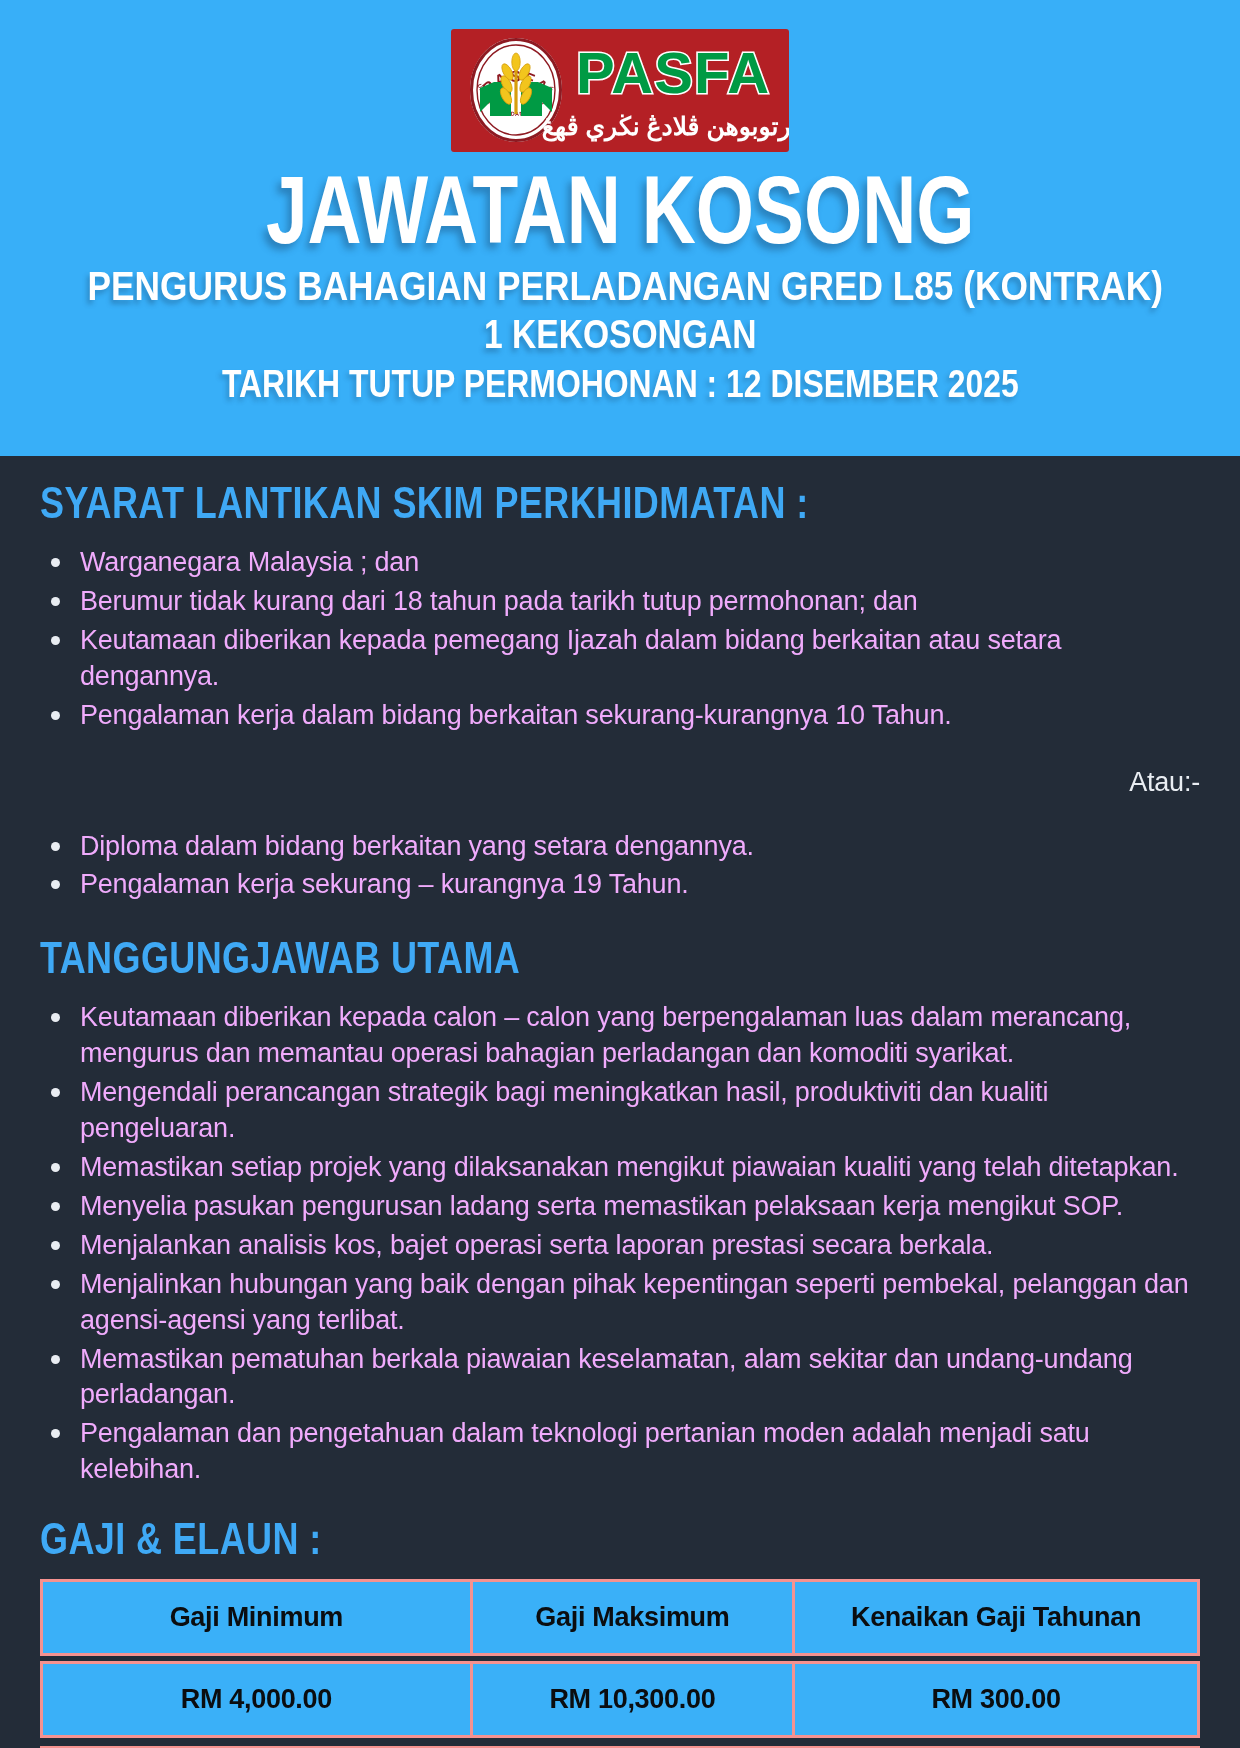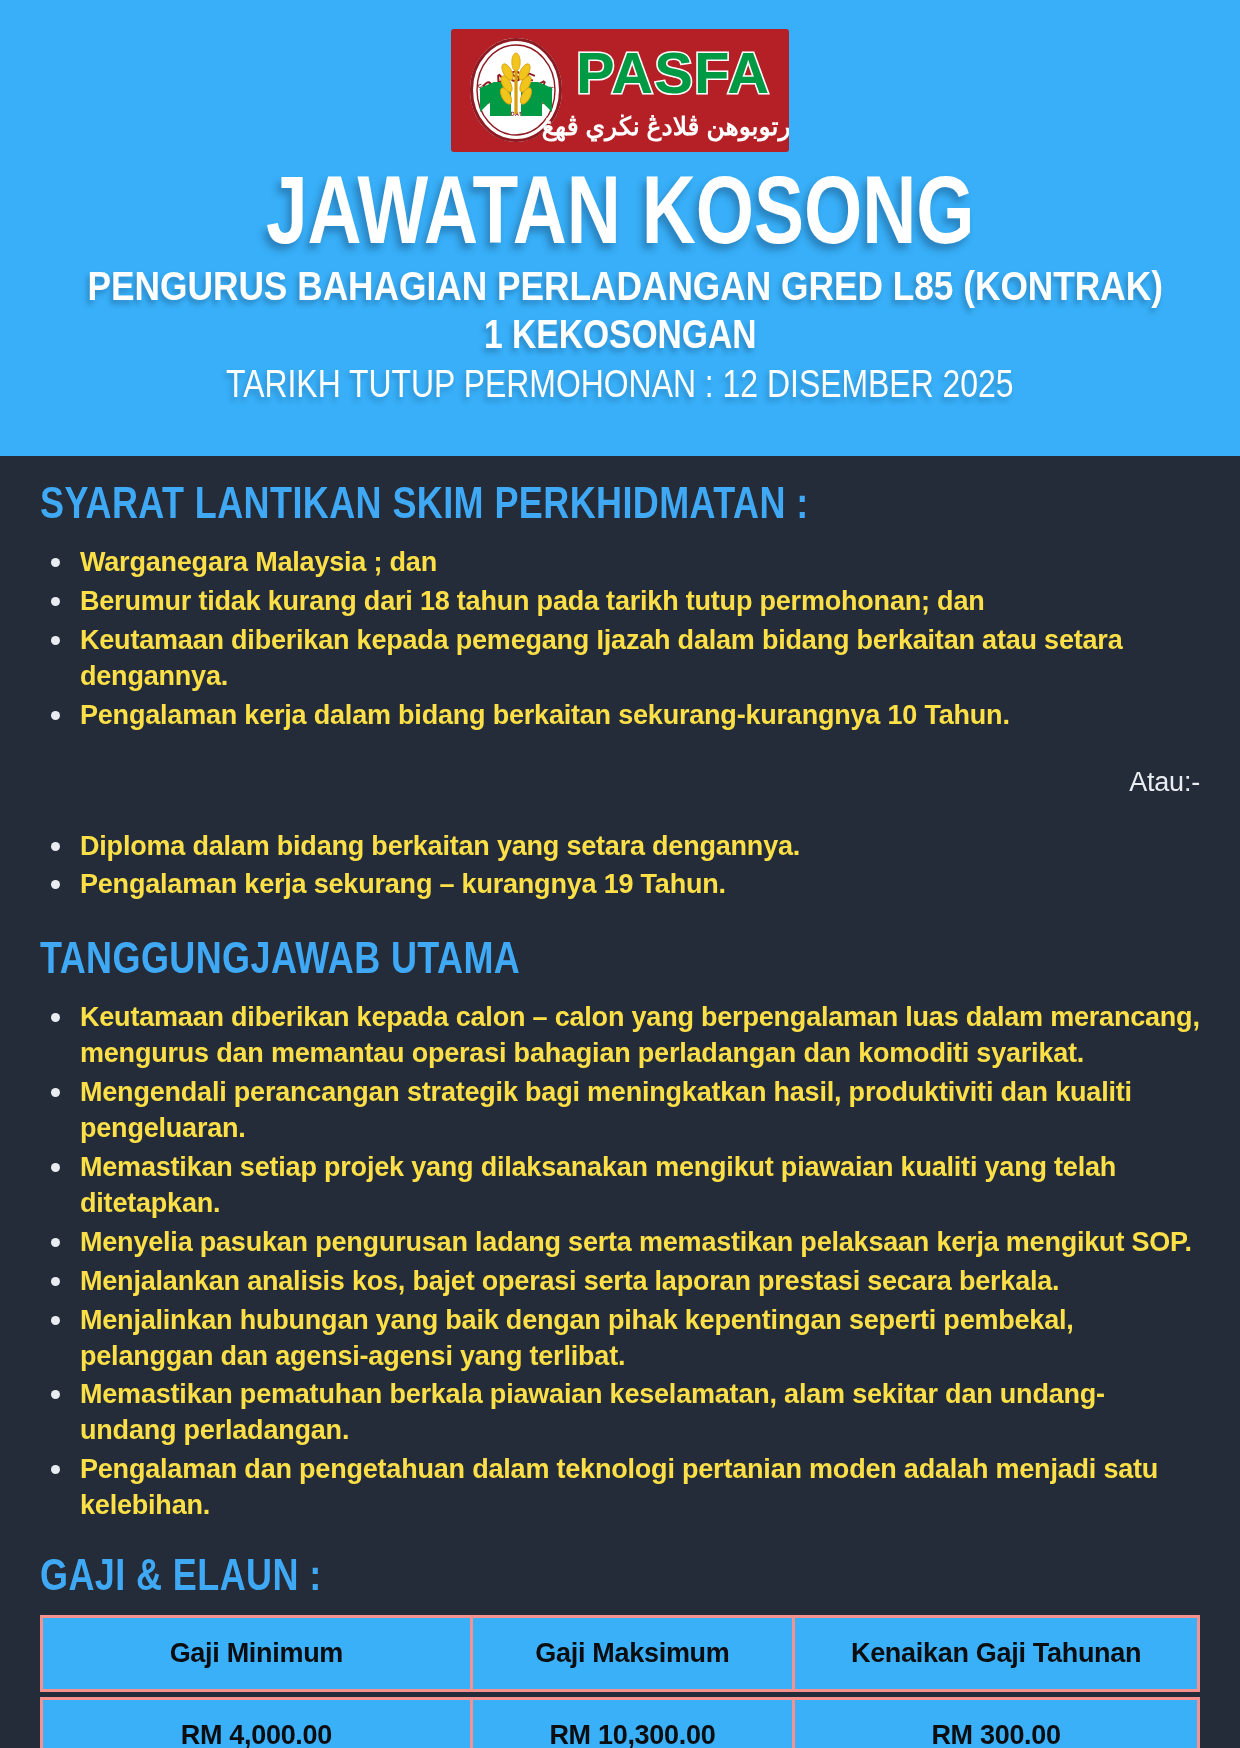--- a/index.html
+++ b/index.html
@@ -23,35 +23,35 @@
   .title > span { display:inline-block; transform:scaleX(.78); transform-origin:center;
     text-shadow:-5px 6px 9px rgba(21,62,102,.40); }
   .pos-line {
     margin-top:10px; color:#fff; font-weight:700; font-size:41px; line-height:1.05; white-space:nowrap;
   }
   .pos-line > span { display:inline-block; transform:scaleX(.86); transform-origin:center;
     text-shadow:-3px 4px 6px rgba(21,62,102,.35); }
   .vac-line { margin-top:4px; color:#fff; font-weight:700; font-size:40px; white-space:nowrap; }
   .vac-line > span { display:inline-block; transform:scaleX(.84); transform-origin:center;
     text-shadow:-3px 4px 6px rgba(21,62,102,.35); }
-  .dead-line { margin-top:6px; color:#fff; font-weight:400; font-size:38px; white-space:nowrap; }
+  .dead-line { margin-top:6px; color:#fff; font-weight:700; font-size:38px; white-space:nowrap; }
   .dead-line > span { display:inline-block; transform:scaleX(.84); transform-origin:center;
     text-shadow:-3px 4px 6px rgba(21,62,102,.30); }
 
   
   .content { padding:24px 40px 0 40px; color:#E9EDF2; }
   .sec-head {
     color:#3FA9F5; font-weight:700; font-size:45px; line-height:1; white-space:nowrap;
   }
   .sec-head > span { display:inline-block; transform:scaleX(.80); transform-origin:left center; letter-spacing:.5px; }
 
   ul.blist { list-style:none; margin-top:20px; }
   ul.blist li {
     position:relative; padding-left:40px; font-size:27px; line-height:1.33;
-    letter-spacing:-.2px; margin-bottom:3px; color:#fde047;font-weight:bold;
+    letter-spacing:-.2px; margin-bottom:3px; color:#f0abfc;
   }
   ul.blist li::before {
     content:""; position:absolute; left:11px; top:13px;
     width:9px; height:9px; border-radius:50%; background:#E9EDF2;
   }
   .atau { font-size:27px; margin:33px 0 31px 0; color:#E9EDF2; letter-spacing:-.2px;text-align:right; }
 
   .h-tang { margin-top:32px; }
   .h-gaji { margin-top:28px; }
 

